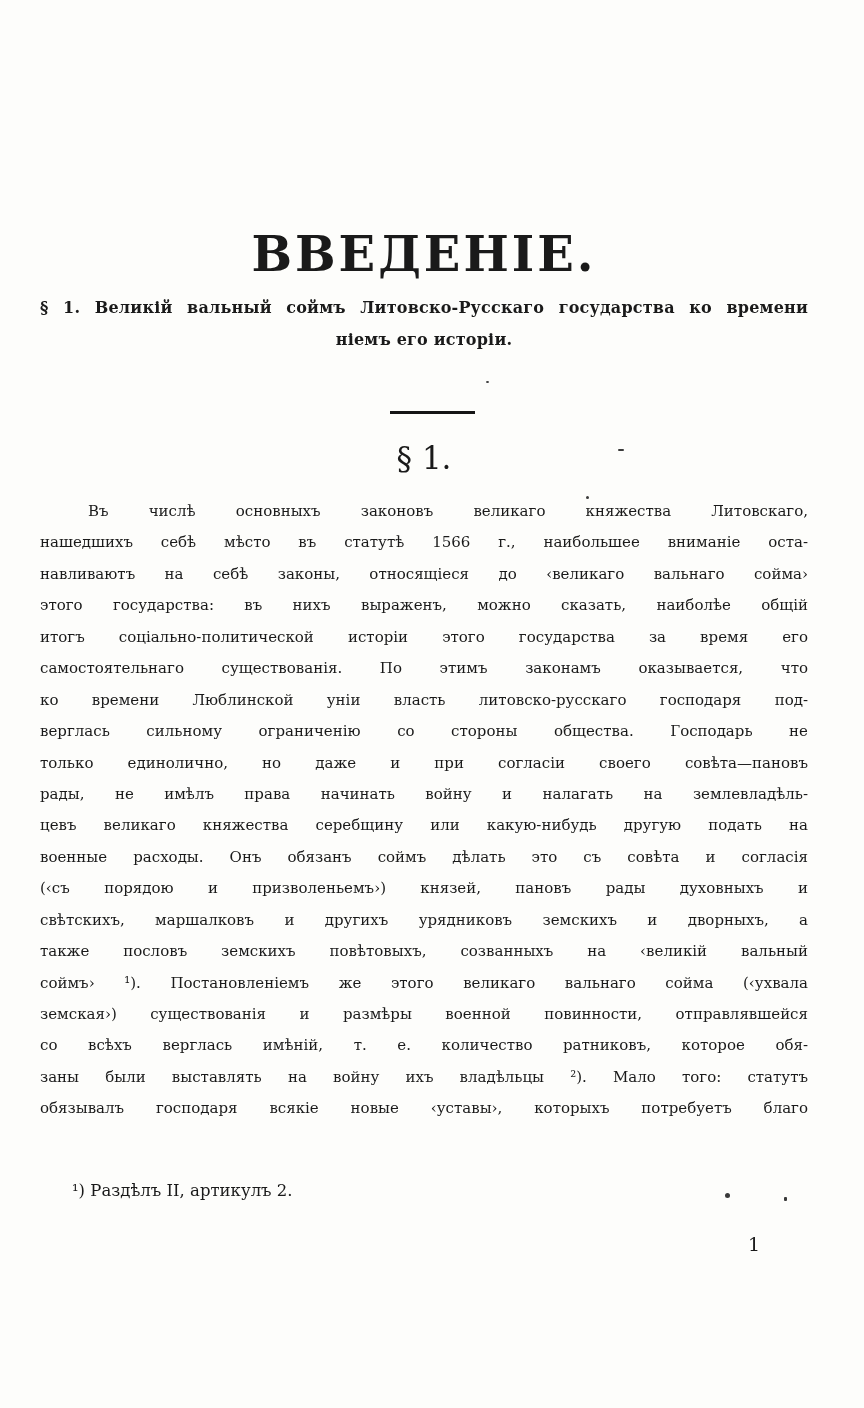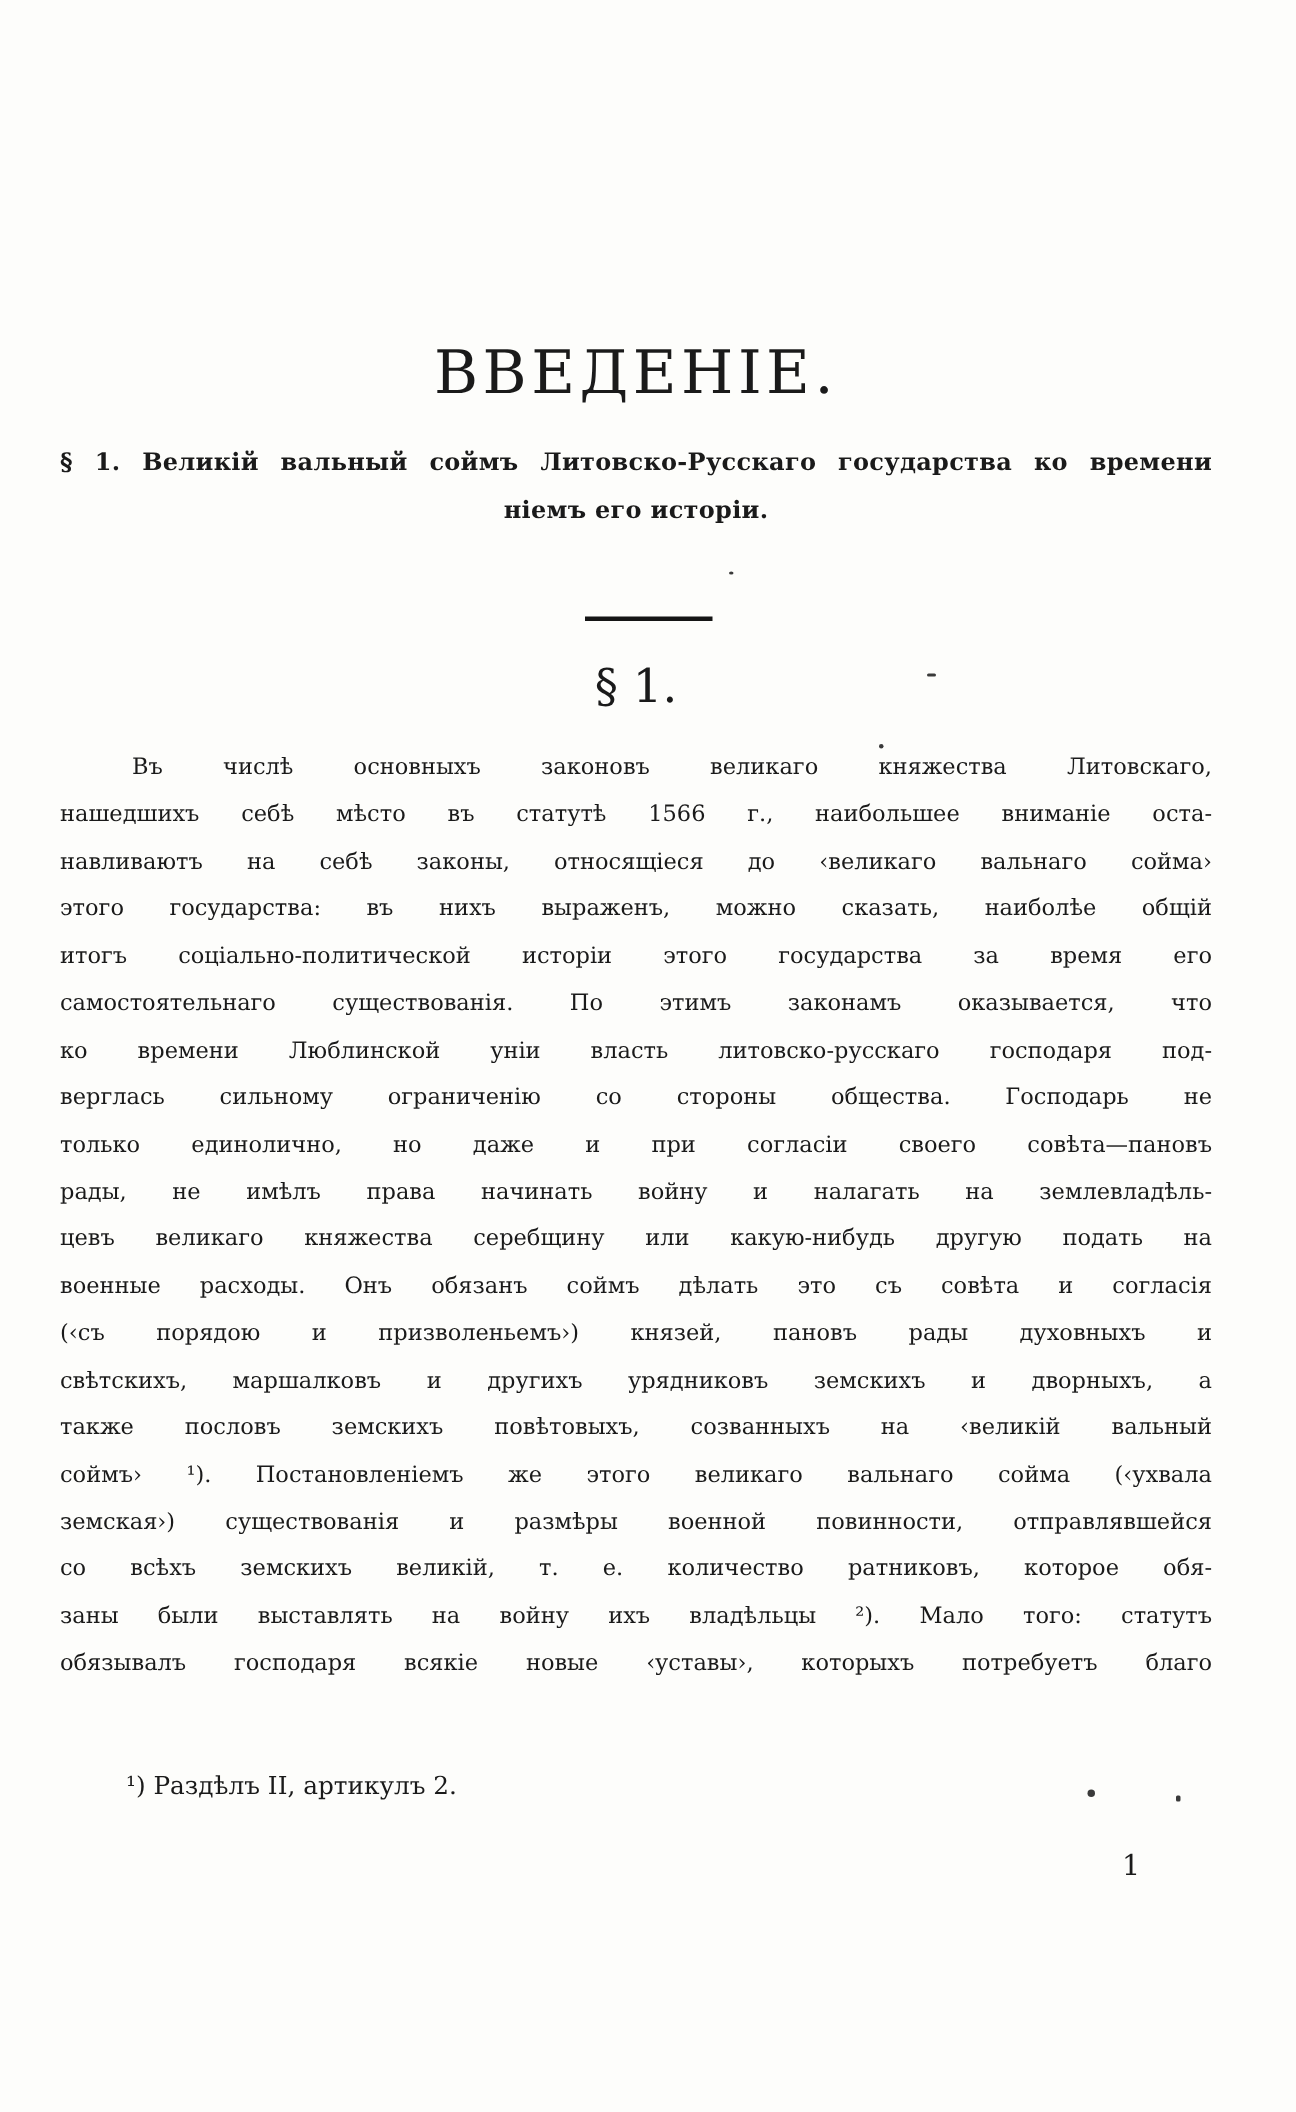--- a/index.html
+++ b/index.html
@@ -19,22 +19,22 @@
     position: absolute;
     left: 0; top: 0;
     width: 864px; height: 1408px;
   }
   .chapter-title {
     position: absolute;
     left: 40px;
     top: 226px;
     width: 768px;
     text-align: center;
-    font-size: 40px;
-    font-weight: normal;
+    font-size: 48px;
+    font-weight: bold;
     letter-spacing: 3px;
     margin: 0;
     white-space: nowrap;
   }
   .abstract {
     position: absolute;
     left: 40px;
     top: 292px;
     width: 768px;
     font-size: 16px;
@@ -81,21 +81,21 @@
   .paragraph .line {
     height: 31.45px;
     line-height: 31.45px;
     overflow: hidden;
   }
   .paragraph .line.indent {
     padding-left: 48px;
   }
   .footnotes {
     position: absolute;
-    left: 84px;
+    left: 72px;
     top: 1175px;
     width: 700px;
     font-size: 16.5px;
   }
   .footnotes .footnote {
     height: 32px;
     line-height: 32px;
   }
   .page-number {
     position: absolute;
@@ -141,21 +141,21 @@
     <div class="line jline">верглась сильному ограниченію со стороны общества. Господарь не</div>
     <div class="line jline">только единолично, но даже и при согласіи своего совѣта—пановъ</div>
     <div class="line jline">рады, не имѣлъ права начинать войну и налагать на землевладѣль-</div>
     <div class="line jline">цевъ великаго княжества серебщину или какую-нибудь другую подать на</div>
     <div class="line jline">военные расходы. Онъ обязанъ соймъ дѣлать это съ совѣта и согласія</div>
     <div class="line jline">(‹съ порядою и призволеньемъ›) князей, пановъ рады духовныхъ и</div>
     <div class="line jline">свѣтскихъ, маршалковъ и другихъ урядниковъ земскихъ и дворныхъ, а</div>
     <div class="line jline">также пословъ земскихъ повѣтовыхъ, созванныхъ на ‹великій вальный</div>
     <div class="line jline">соймъ› ¹). Постановленіемъ же этого великаго вальнаго сойма (‹ухвала</div>
     <div class="line jline">земская›) существованія и размѣры военной повинности, отправлявшейся</div>
-    <div class="line jline">со всѣхъ земскихъ великій, т. е. количество ратниковъ, которое обя-</div>
+    <div class="line jline">со всѣхъ верглась имѣній, т. е. количество ратниковъ, которое обя-</div>
     <div class="line jline">заны были выставлять на войну ихъ владѣльцы ²). Мало того: статутъ</div>
     <div class="line jline">обязывалъ господаря всякіе новые ‹уставы›, которыхъ потребуетъ благо</div>
   </div>
 
   <div class="footnotes">
     <div class="footnote">¹) Раздѣлъ II, артикулъ 2.</div>
   </div>
 
   <div class="page-number">1</div>
 

